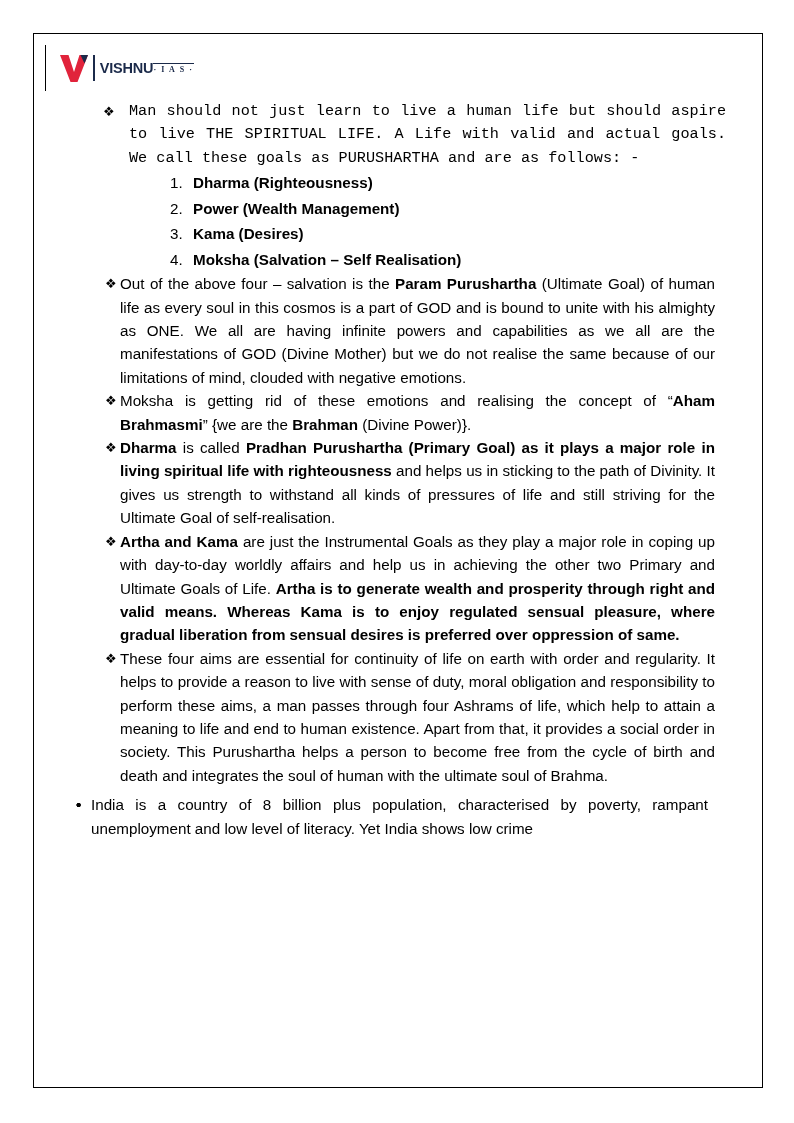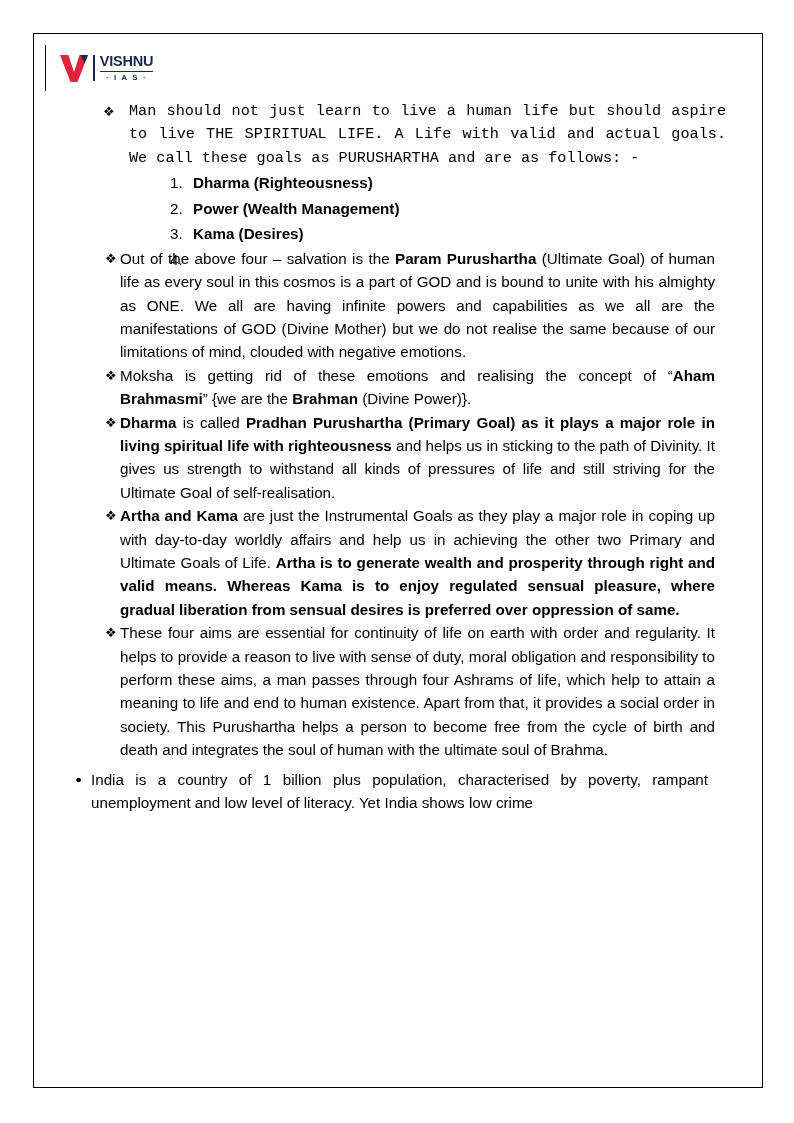--- a/index.html
+++ b/index.html
@@ -61,33 +61,33 @@
     height: 100%;
   }
   #logo-divider {
     width: 1.4px;
     height: 26px;
     background: #1b2a4a;
     margin-right: 5px;
   }
   #logo-words {
     display: flex;
-    flex-direction: column;
+    flex-direction: row;
     justify-content: center;
     line-height: 1;
   }
   #logo-name {
     font-family: "Liberation Sans", sans-serif;
     font-weight: bold;
     font-size: 14.5px;
     letter-spacing: -0.2px;
     color: #1b2a4a;
   }
   #logo-sub {
-    font-family: Liberation Sans, sans-serif;
+    font-family: Liberation Serif, serif;
     font-weight: bold;
     font-size: 8px;
     letter-spacing: 1.6px;
     color: #1b2a4a;
     border-top: 1.2px solid #1b2a4a;
     margin-top: 2px;
     padding-top: 2px;
     text-align: center;
   }
 
@@ -227,20 +227,21 @@
     <li>
       <span class="num">2.</span>
       <span>Power (Wealth Management)</span>
     </li>
     <li>
       <span class="num">3.</span>
       <span>Kama (Desires)</span>
     </li>
     <li>
       <span class="num">4.</span>
+      <span>Moksha (Salvation – Self Realisation)</span>
     </li>
   </ol>
 
   <div class="para bullet-row b-rest">
     <span class="bullet-glyph">❖</span>
     <span class="bullet-body"><span>Out of the above four – salvation is the </span><span class="bold">Param Purushartha</span><span> (Ultimate Goal) of human life as every soul in this cosmos is a part of GOD and is bound to unite with his almighty as ONE. We all are having infinite powers and capabilities as we all are the manifestations of GOD (Divine Mother) but we do not realise the same because of our limitations of mind, clouded with negative emotions.</span></span>
   </div>
 
   <div class="para bullet-row b-rest">
     <span class="bullet-glyph">❖</span>
@@ -265,17 +266,17 @@
 
   <ul id="cs-list">
     <li>
       <span class="dot">•</span>
     </li>
     <li>
       <span class="dot">•</span>
     </li>
     <li>
       <span class="dot">•</span>
-      <span>India is a country of 1 billion plus population, characterised by poverty, rampant unemployment and low level of literacy. Yet India shows low crime</span>
+      <span>India is a country of 8 billion plus population, characterised by poverty, rampant unemployment and low level of literacy. Yet India shows low crime</span>
     </li>
   </ul>
 
 </div>
 
 </body></html>

